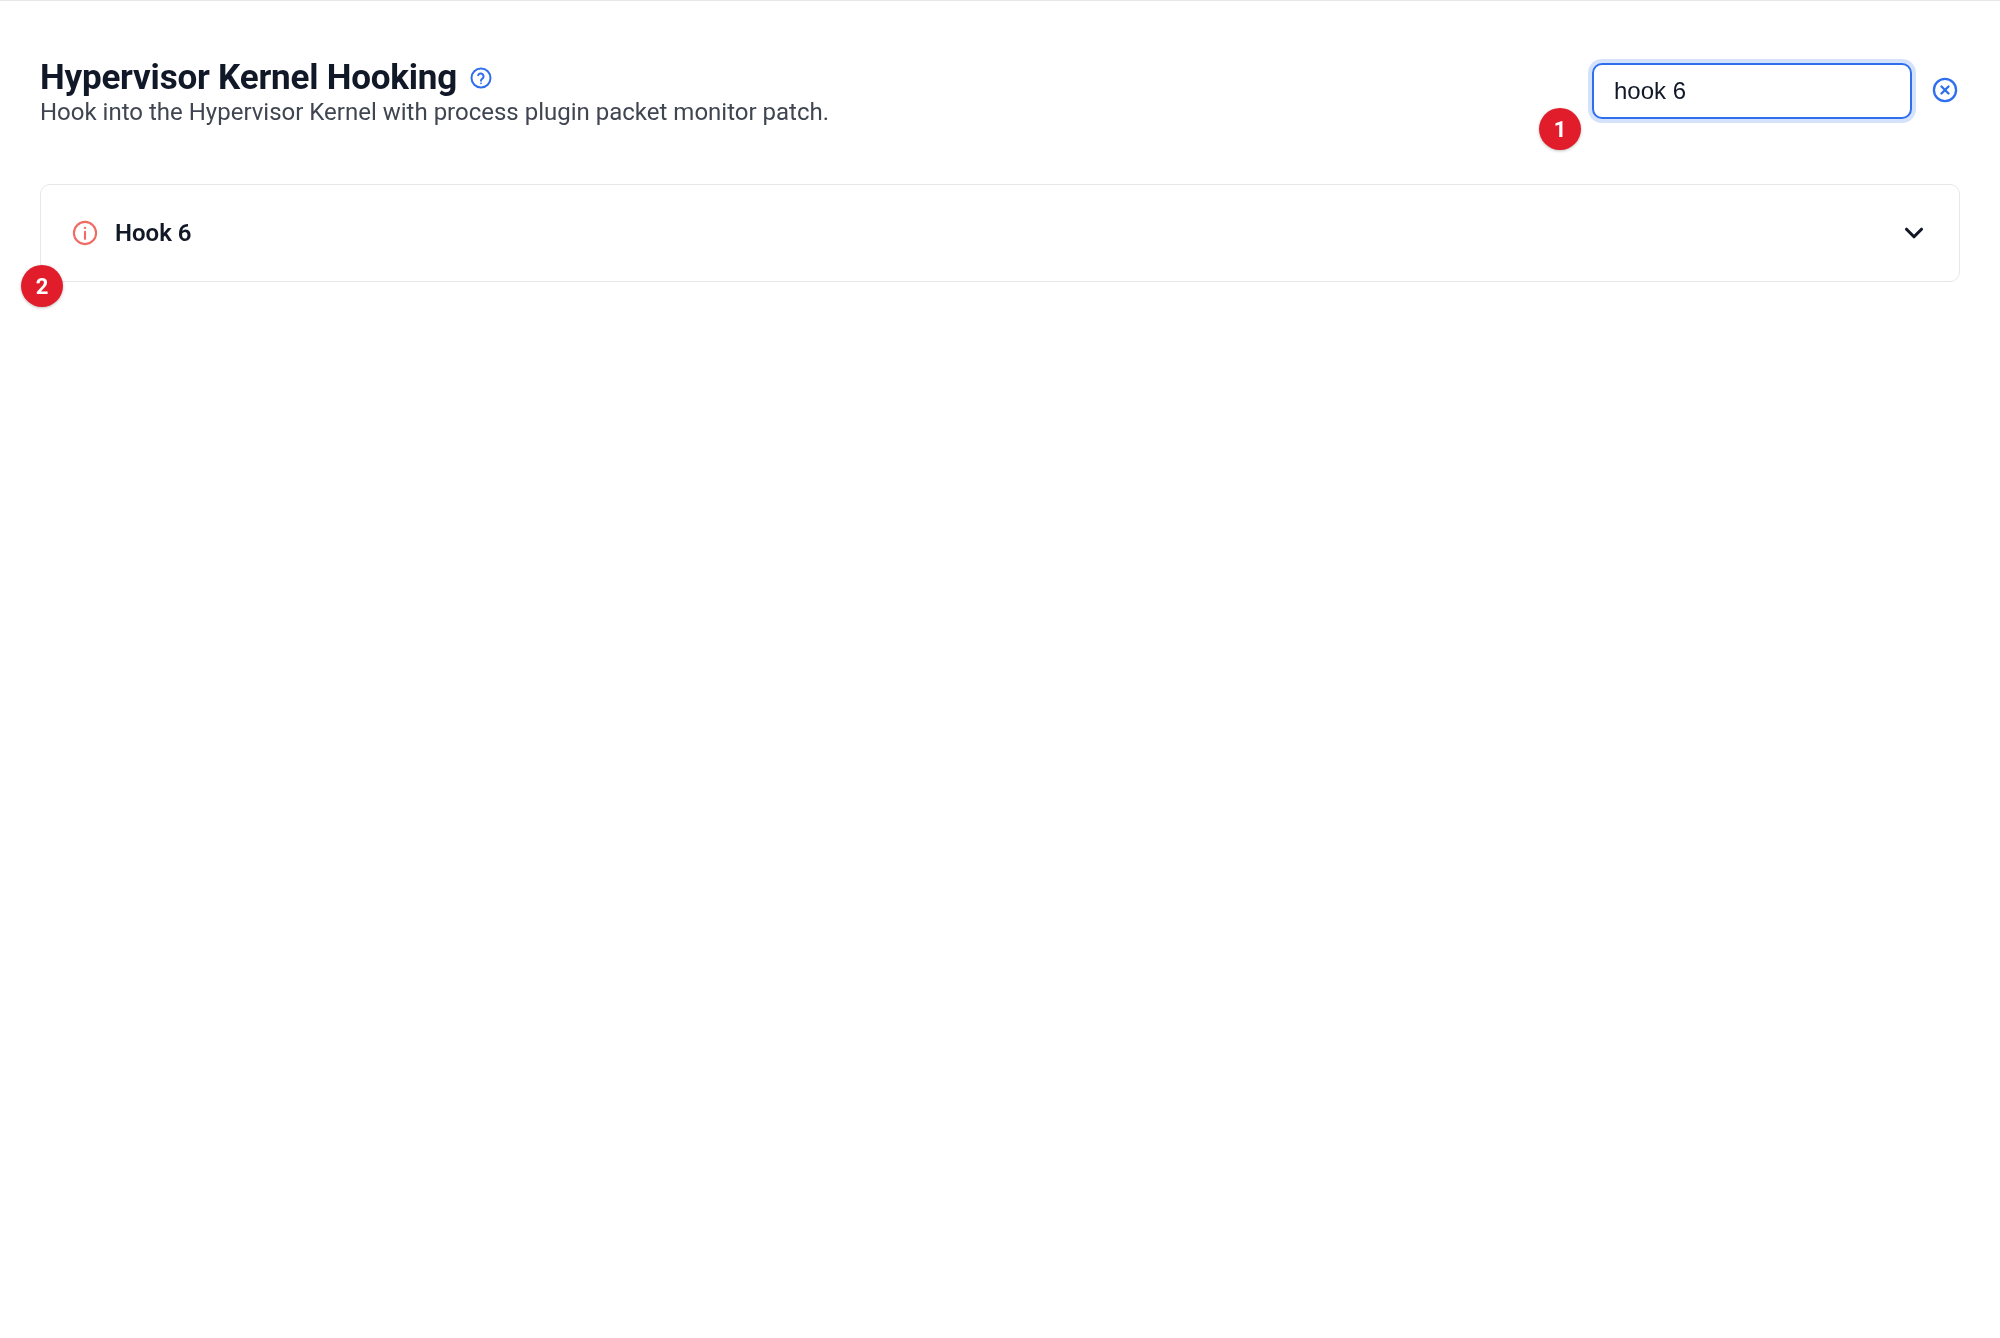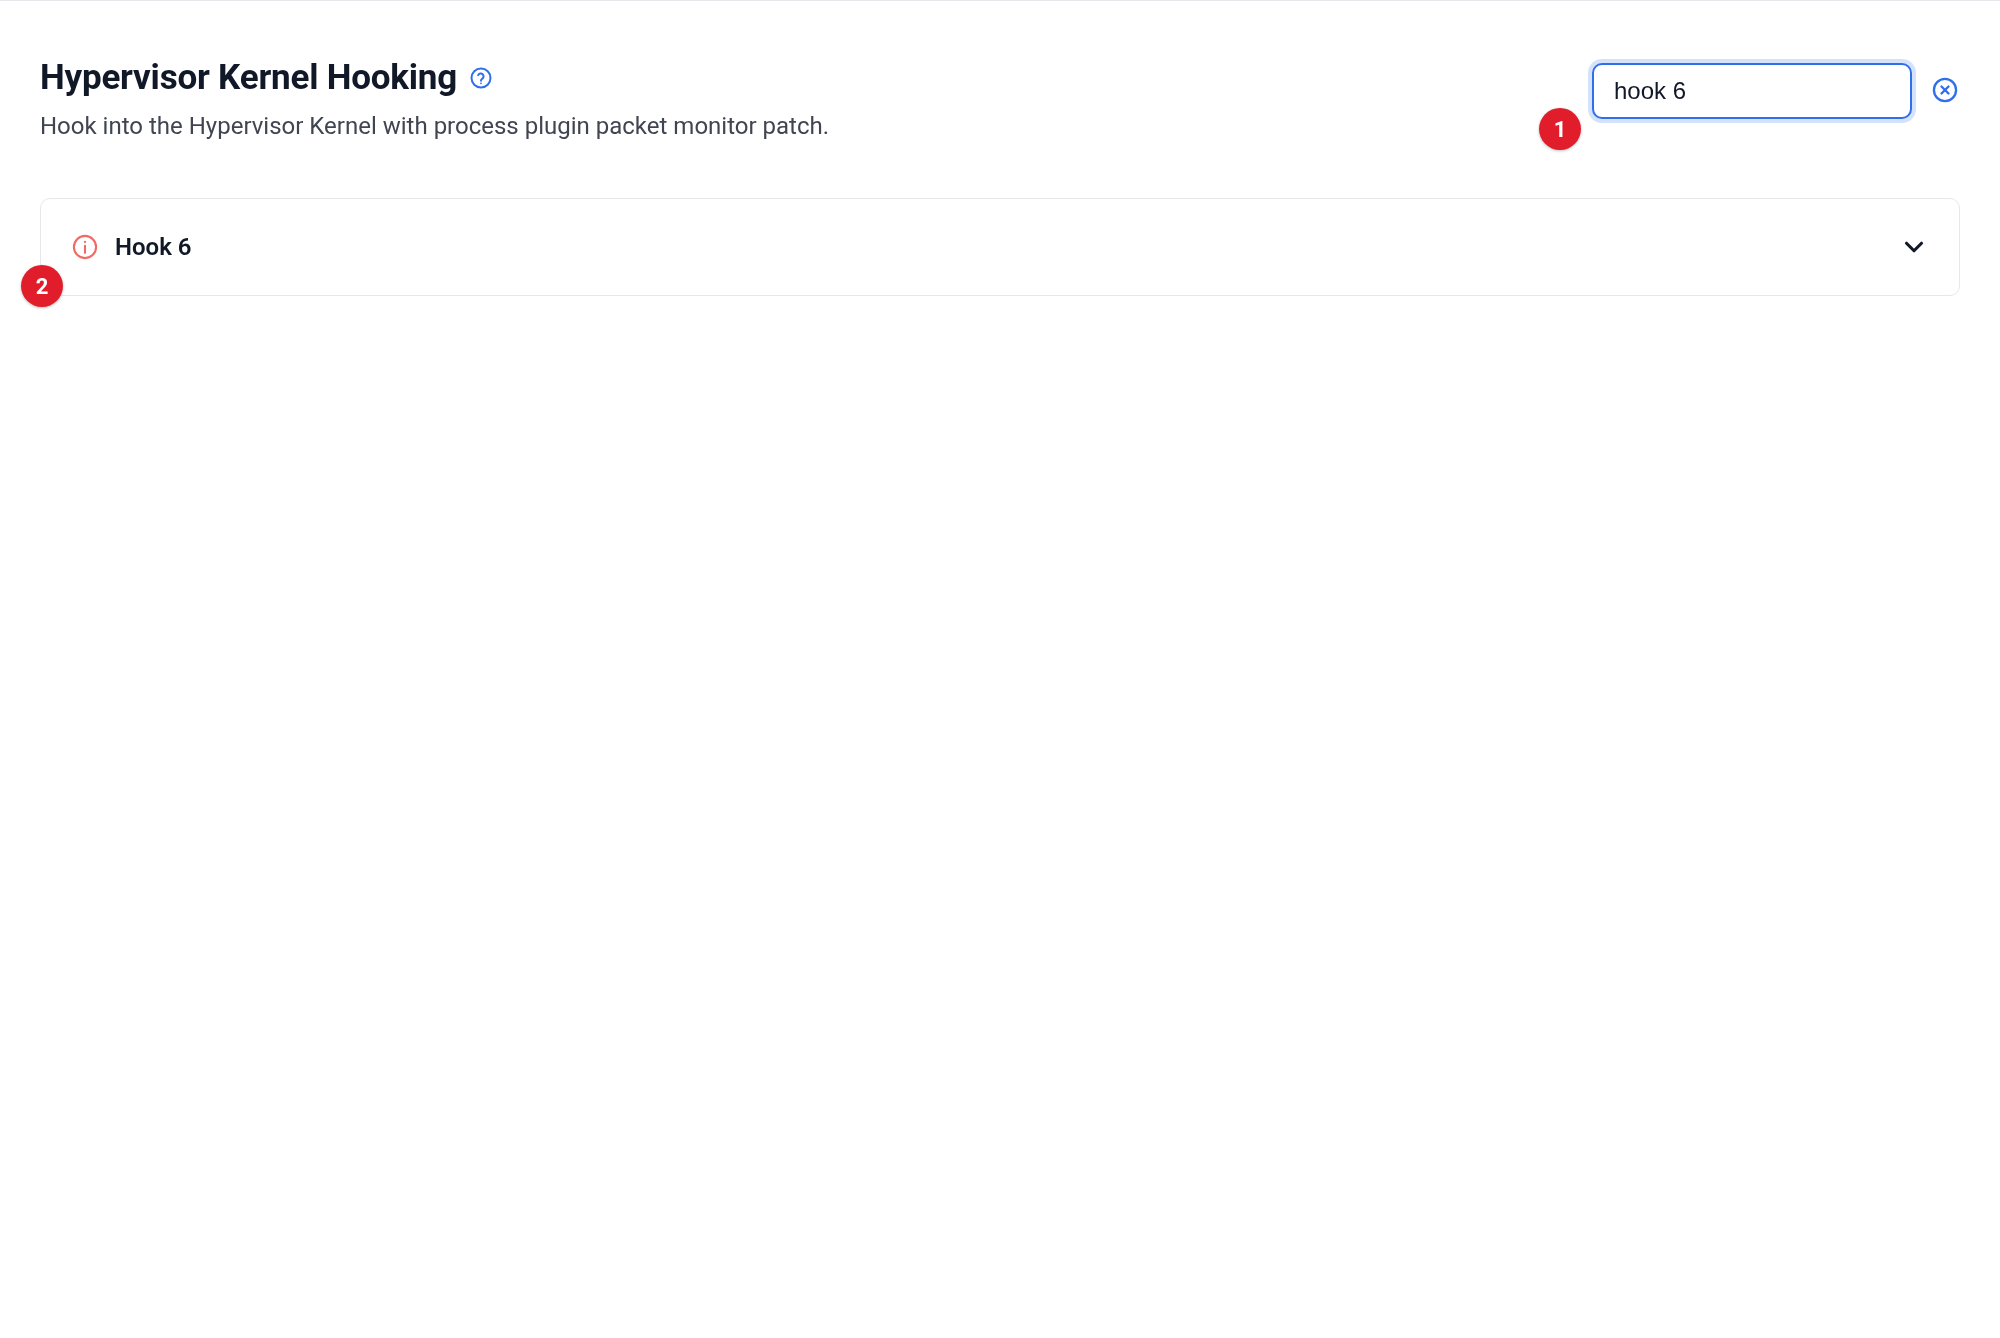--- a/index.html
+++ b/index.html
@@ -39,21 +39,20 @@
       font-weight: 700;
       letter-spacing: -0.2px;
       color: #111827;
     }
     .help-icon {
       color: #2f6fed;
       display: inline-flex;
       align-items: center;
     }
     .subtitle {
-      margin-top: 14px;
       font-size: 24px;
       color: #404651;
       font-weight: 400;
     }
     .search-row {
       display: flex;
       align-items: center;
       gap: 18px;
       margin-top: 6px;
     }

